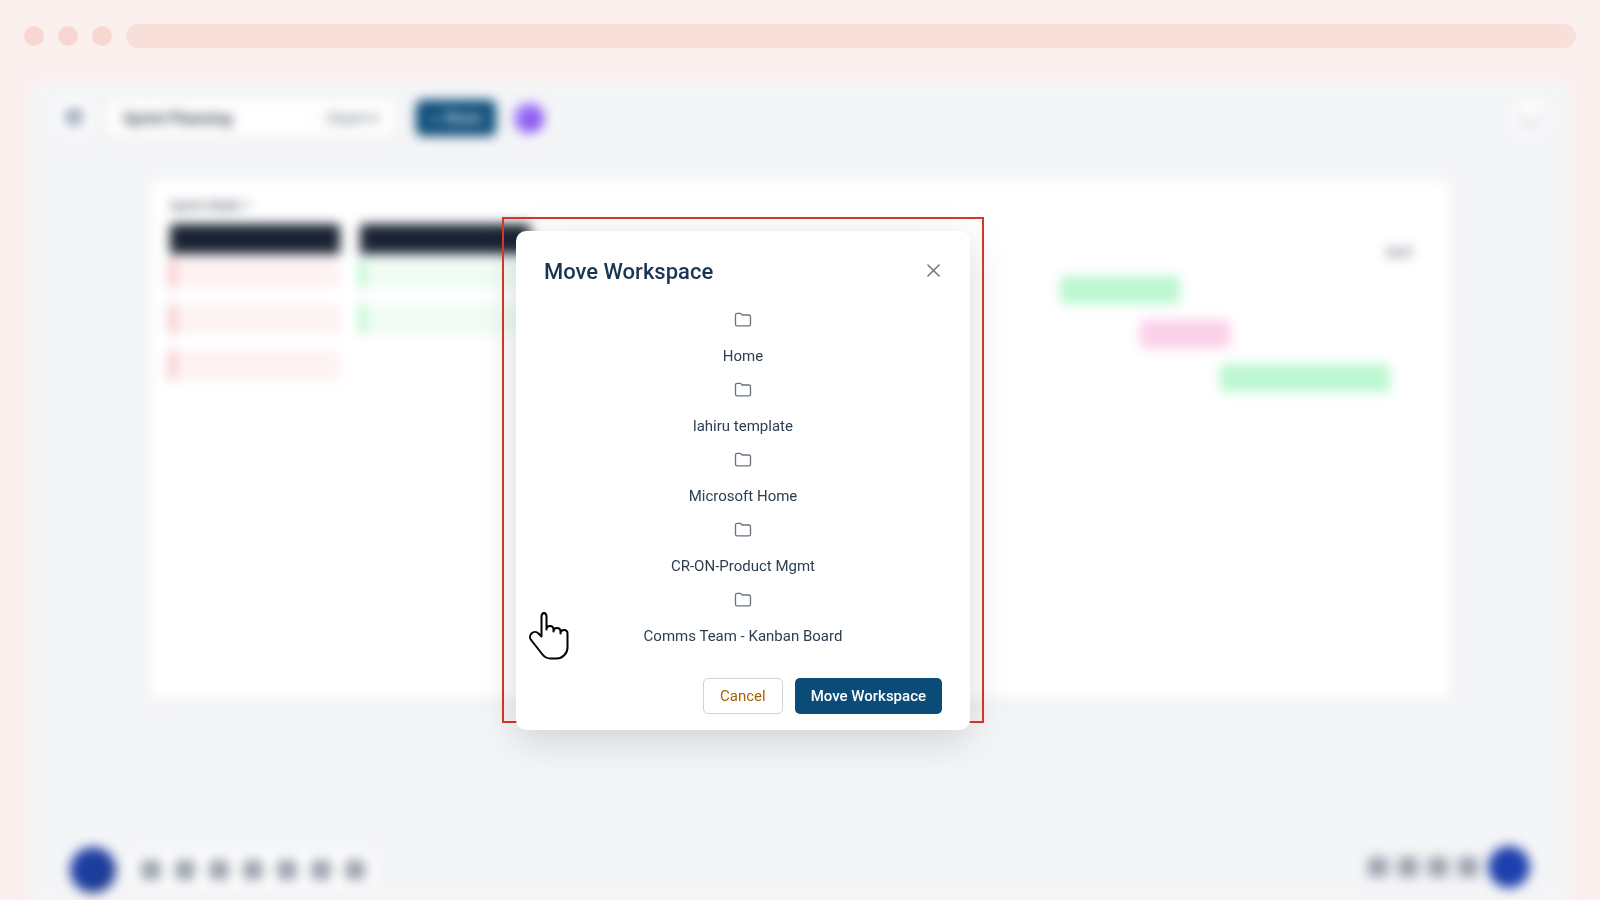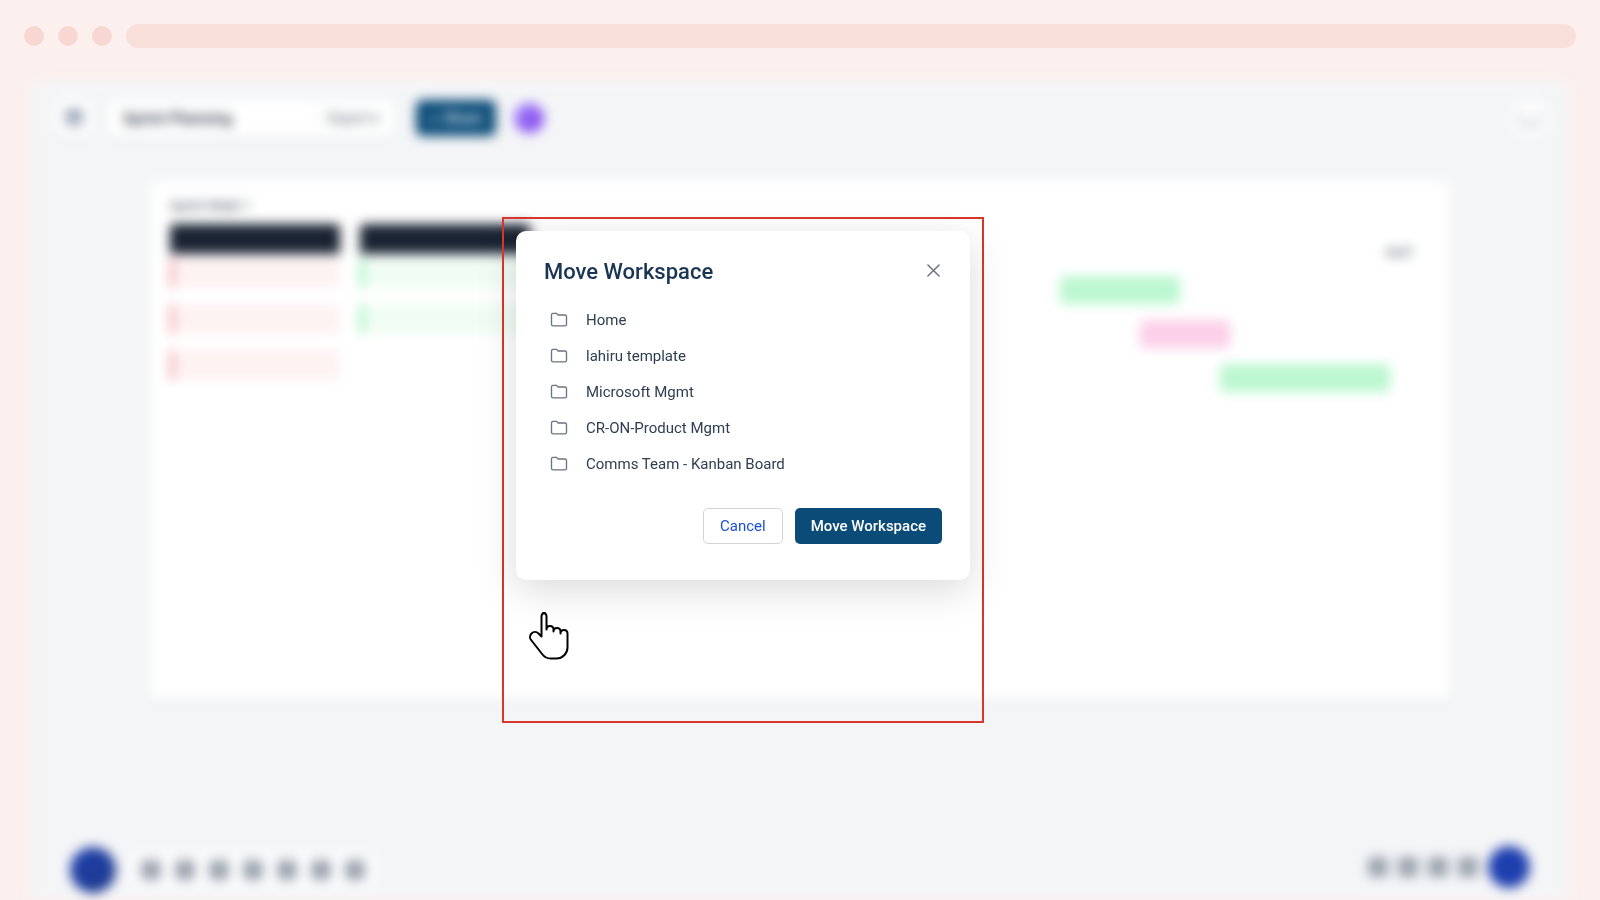--- a/index.html
+++ b/index.html
@@ -76,34 +76,34 @@
     position: absolute; left: 502px; top: 217px; width: 482px; height: 506px;
     border: 2px solid #d9372b;
     z-index: 10;
     pointer-events: none;
   }
 
   
   .modal {
     position: absolute; left: 516px; top: 231px; width: 454px;
     background: #fff; border-radius: 10px; box-shadow: 0 10px 40px rgba(0,0,0,.15);
-    z-index: 20; padding: 28px 28px 36px 28px;
+    z-index: 20; padding: 28px 28px 16px 28px;
   }
   .modal-header { display:flex; justify-content:space-between; align-items:flex-start; margin-bottom: 18px;}
   .modal-title { font-size: 22px; font-weight: 500; color: #1a3553; }
   .close-btn { width:18px;height:18px;display:flex;align-items:center;justify-content:center; cursor:pointer; color:#6b7280; margin-top:2px;}
   .modal-subtitle { font-size: 15px; color: #6b7280; margin-bottom: 12px;}
   .folder-list { display:flex; flex-direction:column; }
-  .folder-row { display:flex; align-items:center; gap:16px; padding: 7px 4px; cursor:pointer; border-radius:4px;}
+  .folder-row { display:flex; align-items:center; gap:16px; padding: 7px 4px; cursor:pointer; border-radius:4px;flex-direction:column;}
   .folder-icon-wrap{width:22px;height:22px;display:flex;align-items:center;justify-content:center;flex-shrink:0;}
   .folder-label { font-size: 15px; color:#2d3e50; }
   .check-circle { width:22px; height:22px; border-radius:50%; background:#0a4b78; display:flex;align-items:center;justify-content:center;flex-shrink:0;}
   .modal-footer{ display:flex; justify-content:flex-end; gap:12px; margin-top:26px;}
   .btn { height:36px; padding:0 16px; border-radius:5px; font-size:15px; display:flex;align-items:center;justify-content:center; cursor:pointer;}
-  .btn-cancel { background:#fff; border:1px solid #d1d5db; color:#1d4ed8;}
+  .btn-cancel { background:#fff; border:1px solid #d1d5db; color:#a16207;}
   .btn-primary { background:#0a4b78; color:#fff; border:none; font-weight:500;}
 
   
   .cursor-hand{
     position:absolute; left:522px; top:608px; width:50px; height:60px; z-index:30; pointer-events:none;
   }
 </style>
 </head>
 <body>
 
@@ -211,21 +211,21 @@
           </svg>
         </div>
         <div class="folder-label">lahiru template</div>
       </div>
       <div class="folder-row">
         <div class="folder-icon-wrap">
           <svg width="20" height="20" viewBox="0 0 24 24">
             <path d="M3 6 a2 2 0 0 1 2 -2 h4 l2 2 h8 a2 2 0 0 1 2 2 v9 a2 2 0 0 1 -2 2 H5 a2 2 0 0 1 -2 -2 Z" fill="none" stroke="#6b7280" stroke-width="1.6"></path>
           </svg>
         </div>
-        <div class="folder-label">Microsoft Mgmt</div>
+        <div class="folder-label">Microsoft Home</div>
       </div>
       <div class="folder-row">
         <div class="folder-icon-wrap">
           <svg width="20" height="20" viewBox="0 0 24 24">
             <path d="M3 6 a2 2 0 0 1 2 -2 h4 l2 2 h8 a2 2 0 0 1 2 2 v9 a2 2 0 0 1 -2 2 H5 a2 2 0 0 1 -2 -2 Z" fill="none" stroke="#6b7280" stroke-width="1.6"></path>
           </svg>
         </div>
         <div class="folder-label">CR-ON-Product Mgmt</div>
       </div>
       <div class="folder-row">

